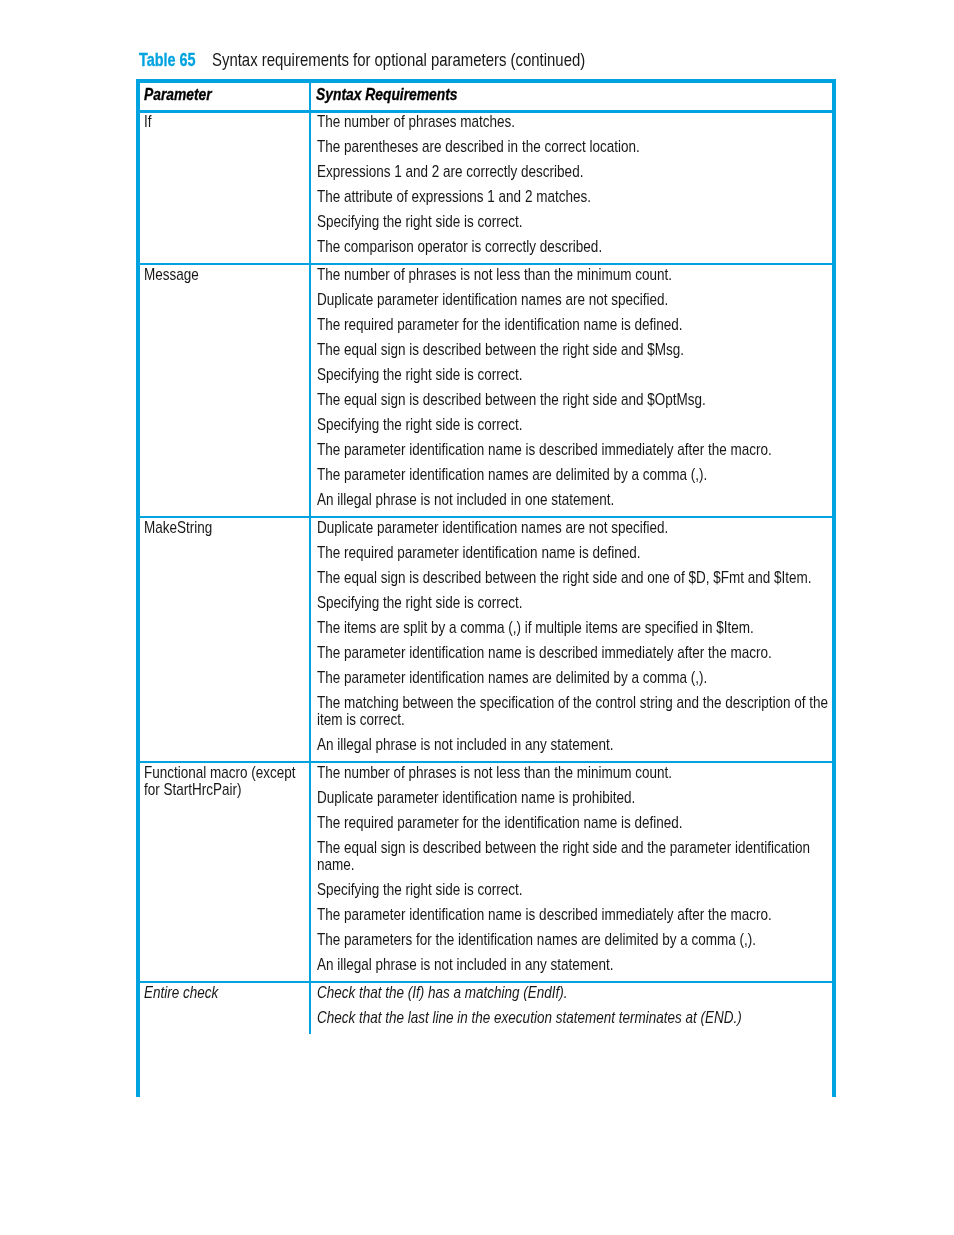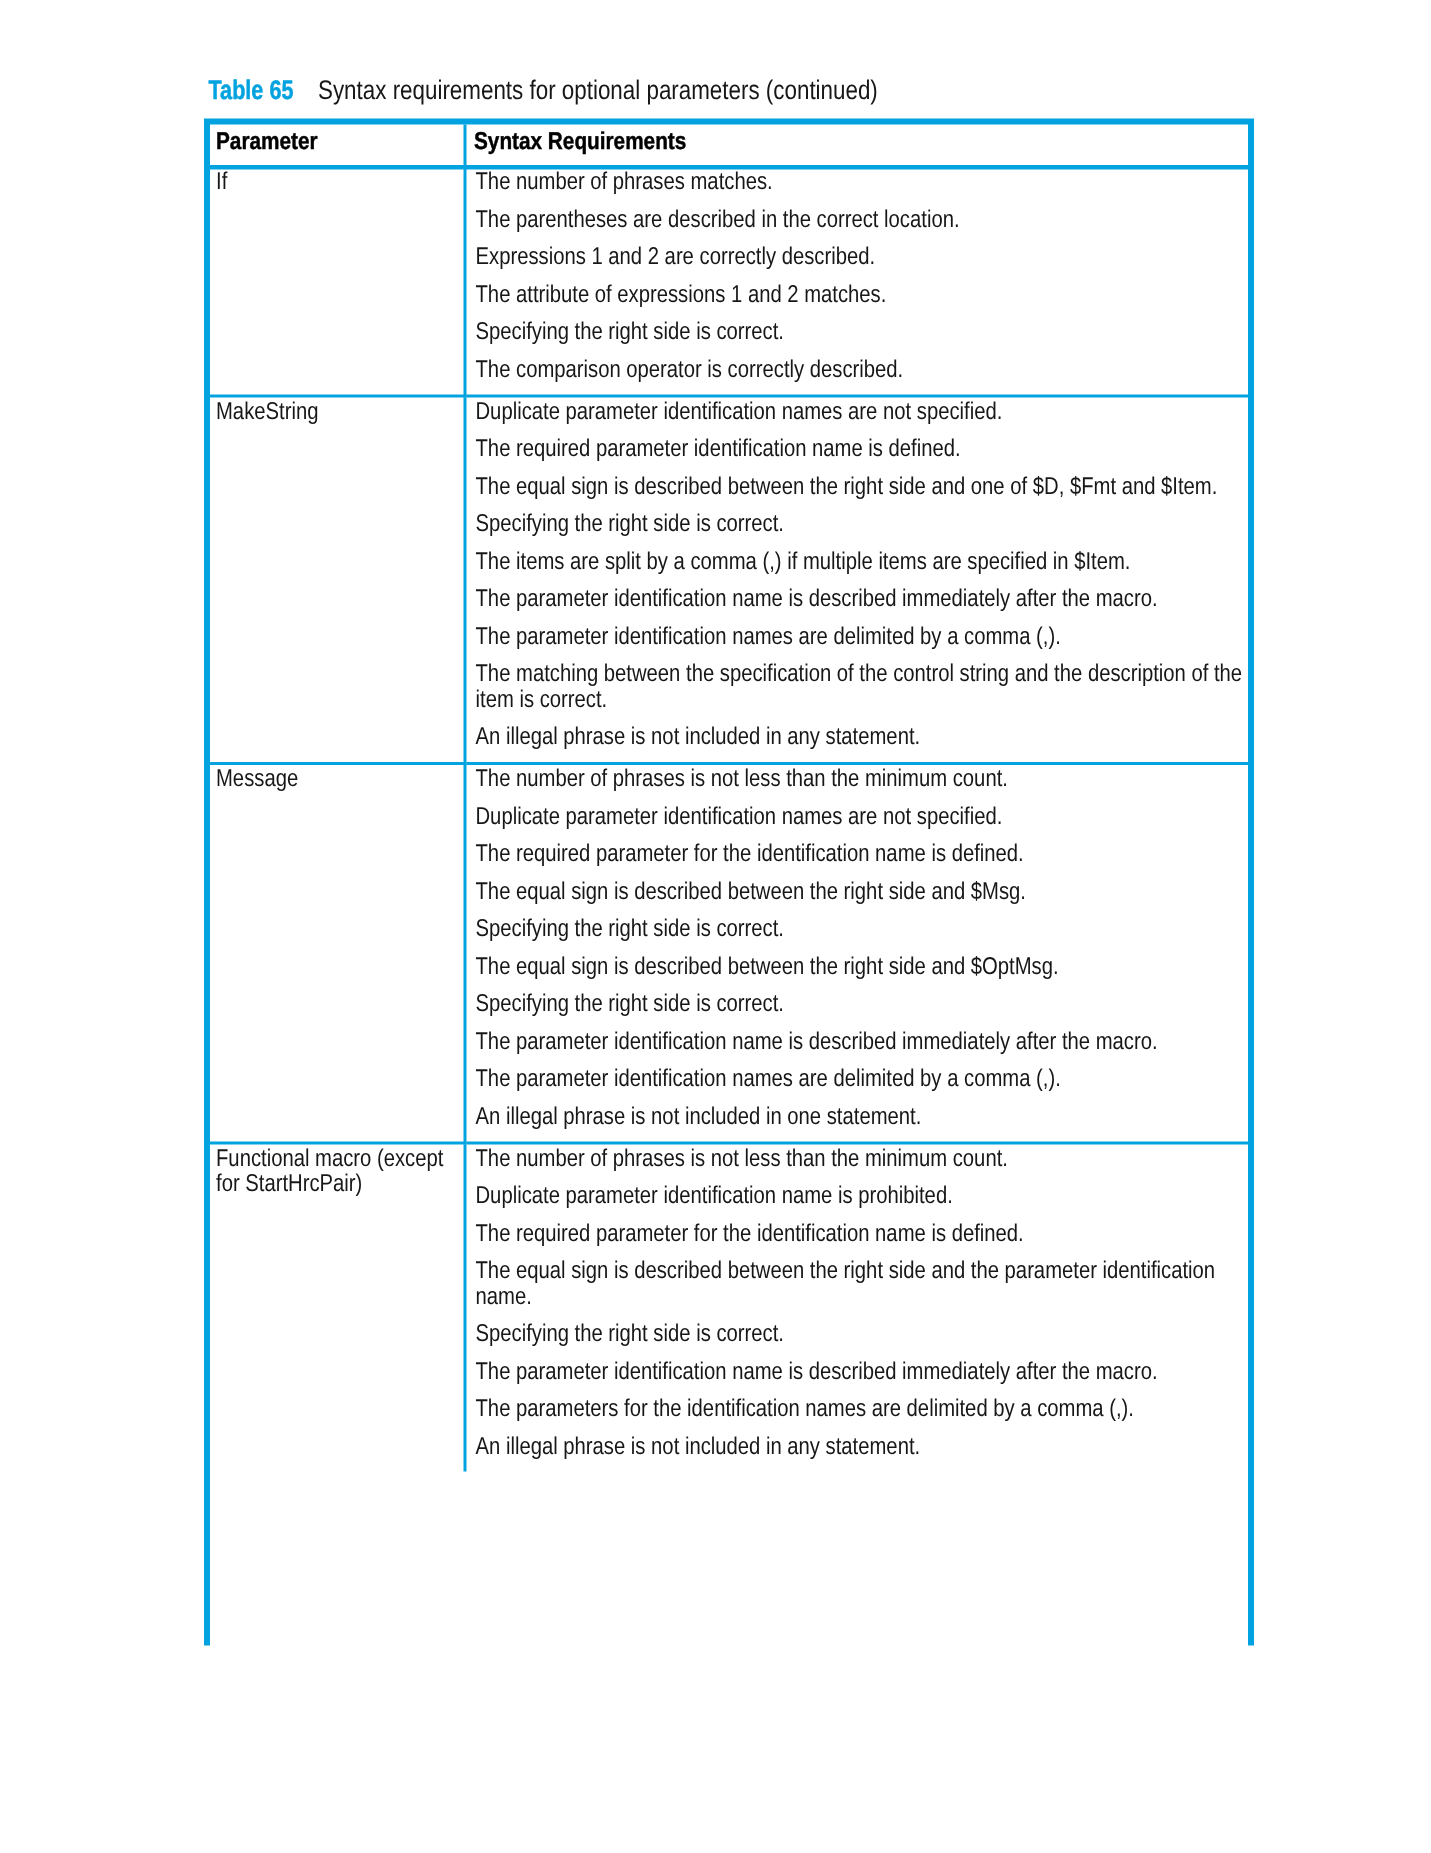--- a/index.html
+++ b/index.html
@@ -42,21 +42,21 @@
     table-layout:fixed;
   }
   .tbl td,.tbl th{
     border-right:2px solid var(--accent);
     border-bottom:2px solid var(--accent);
     vertical-align:top;
     padding:1.8px 0 7.2px 0;
     text-align:left;
   }
   .tbl tr > *:last-child{border-right:none;}
-  .tbl tr:last-child > *{border-bottom:none;}
+  .tbl tr:last-child > *{border-bottom:none;font-style:italic;}
 
   .c1{width:170.8px;}
 
   .cellwrap{
     transform:scaleX(var(--sx));
     transform-origin:0 0;
   }
   .cellwrap p{
     margin:0;
     font-size:var(--fs);
@@ -140,77 +140,90 @@
               <p>Expressions 1 and 2 are correctly described.</p>
               <p>The attribute of expressions 1 and 2 matches.</p>
               <p>Specifying the right side is correct.</p>
               <p>The comparison operator is correctly described.</p>
             </div>
           </td>
         </tr>
         <tr>
           <td class="pcol">
             <div class="cellwrap">
+              <p>Message</p>
+            </div>
+          </td>
+          <td class="rcol">
+            <div class="cellwrap">
+              <p>The number of phrases is not less than the minimum count.</p>
+              <p>Duplicate parameter identification names are not specified.</p>
+              <p>The required parameter for the identification name is defined.</p>
+              <p>The equal sign is described between the right side and $Msg.</p>
+              <p>Specifying the right side is correct.</p>
+              <p>The equal sign is described between the right side and $OptMsg.</p>
+              <p>Specifying the right side is correct.</p>
+              <p>The parameter identification name is described immediately after the macro.</p>
+              <p>The parameter identification names are delimited by a comma (,).</p>
+              <p>An illegal phrase is not included in one statement.</p>
+            </div>
+          </td>
+        </tr>
+        <tr>
+          <td class="pcol">
+            <div class="cellwrap">
               <p>MakeString</p>
             </div>
           </td>
           <td class="rcol">
             <div class="cellwrap">
               <p>Duplicate parameter identification names are not specified.</p>
               <p>The required parameter identification name is defined.</p>
               <p>The equal sign is described between the right side and one of $D, $Fmt and $Item.</p>
               <p>Specifying the right side is correct.</p>
               <p>The items are split by a comma (,) if multiple items are specified in $Item.</p>
               <p>The parameter identification name is described immediately after the macro.</p>
               <p>The parameter identification names are delimited by a comma (,).</p>
               <p>The matching between the specification of the control string and the description of the item is correct.</p>
               <p>An illegal phrase is not included in any statement.</p>
             </div>
           </td>
         </tr>
         <tr>
           <td class="pcol">
             <div class="cellwrap">
-              <p>Message</p>
-            </div>
-          </td>
-          <td class="rcol">
-            <div class="cellwrap">
-              <p>The number of phrases is not less than the minimum count.</p>
-              <p>Duplicate parameter identification names are not specified.</p>
-              <p>The required parameter for the identification name is defined.</p>
-              <p>The equal sign is described between the right side and $Msg.</p>
-              <p>Specifying the right side is correct.</p>
-              <p>The equal sign is described between the right side and $OptMsg.</p>
-              <p>Specifying the right side is correct.</p>
-              <p>The parameter identification name is described immediately after the macro.</p>
-              <p>The parameter identification names are delimited by a comma (,).</p>
-              <p>An illegal phrase is not included in one statement.</p>
-            </div>
-          </td>
-        </tr>
-        <tr>
-          <td class="pcol">
-            <div class="cellwrap">
               <p>Functional macro (except for StartHrcPair)</p>
             </div>
           </td>
           <td class="rcol">
             <div class="cellwrap">
               <p>The number of phrases is not less than the minimum count.</p>
               <p>Duplicate parameter identification name is prohibited.</p>
               <p>The required parameter for the identification name is defined.</p>
               <p>The equal sign is described between the right side and the parameter identification name.</p>
               <p>Specifying the right side is correct.</p>
               <p>The parameter identification name is described immediately after the macro.</p>
               <p>The parameters for the identification names are delimited by a comma (,).</p>
               <p>An illegal phrase is not included in any statement.</p>
             </div>
           </td>
         </tr>
+        <tr>
+          <td class="pcol">
+            <div class="cellwrap">
+              <p>Entire check</p>
+            </div>
+          </td>
+          <td class="rcol">
+            <div class="cellwrap">
+              <p>Check that the (If) has a matching (EndIf).</p>
+              <p>Check that the last line in the execution statement terminates at (END.)</p>
+            </div>
+          </td>
+        </tr>
       </tbody>
   </table>
   <div class="frame"></div>
   <div class="hdrrule"></div>
 
   <div class="footer">
     <span class="pgnum">210</span>
       <span class="ftext">Hitachi TrueCopy z/OS for HP XP12000/XP10000 and SVS 200 storage systems</span>
   </div>
 

